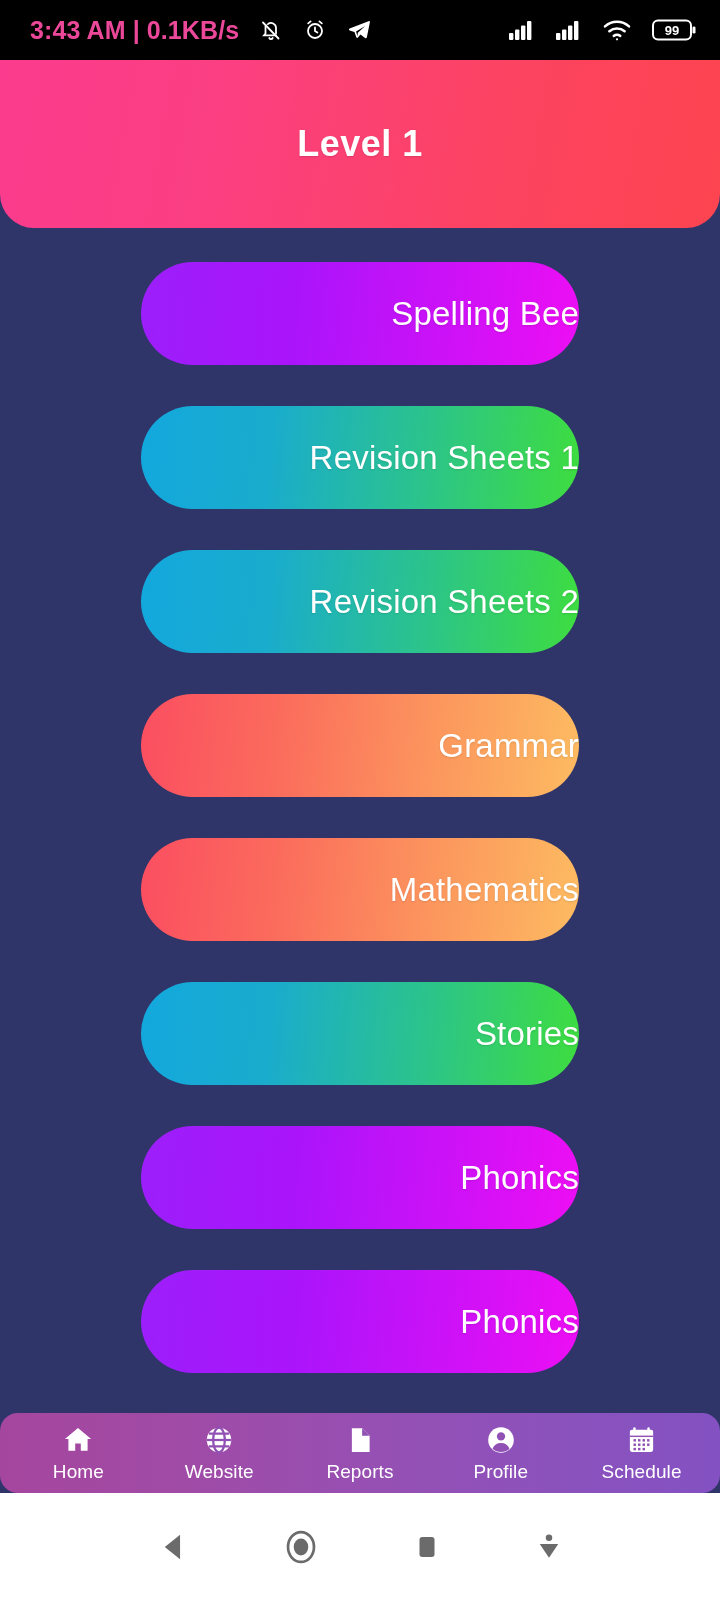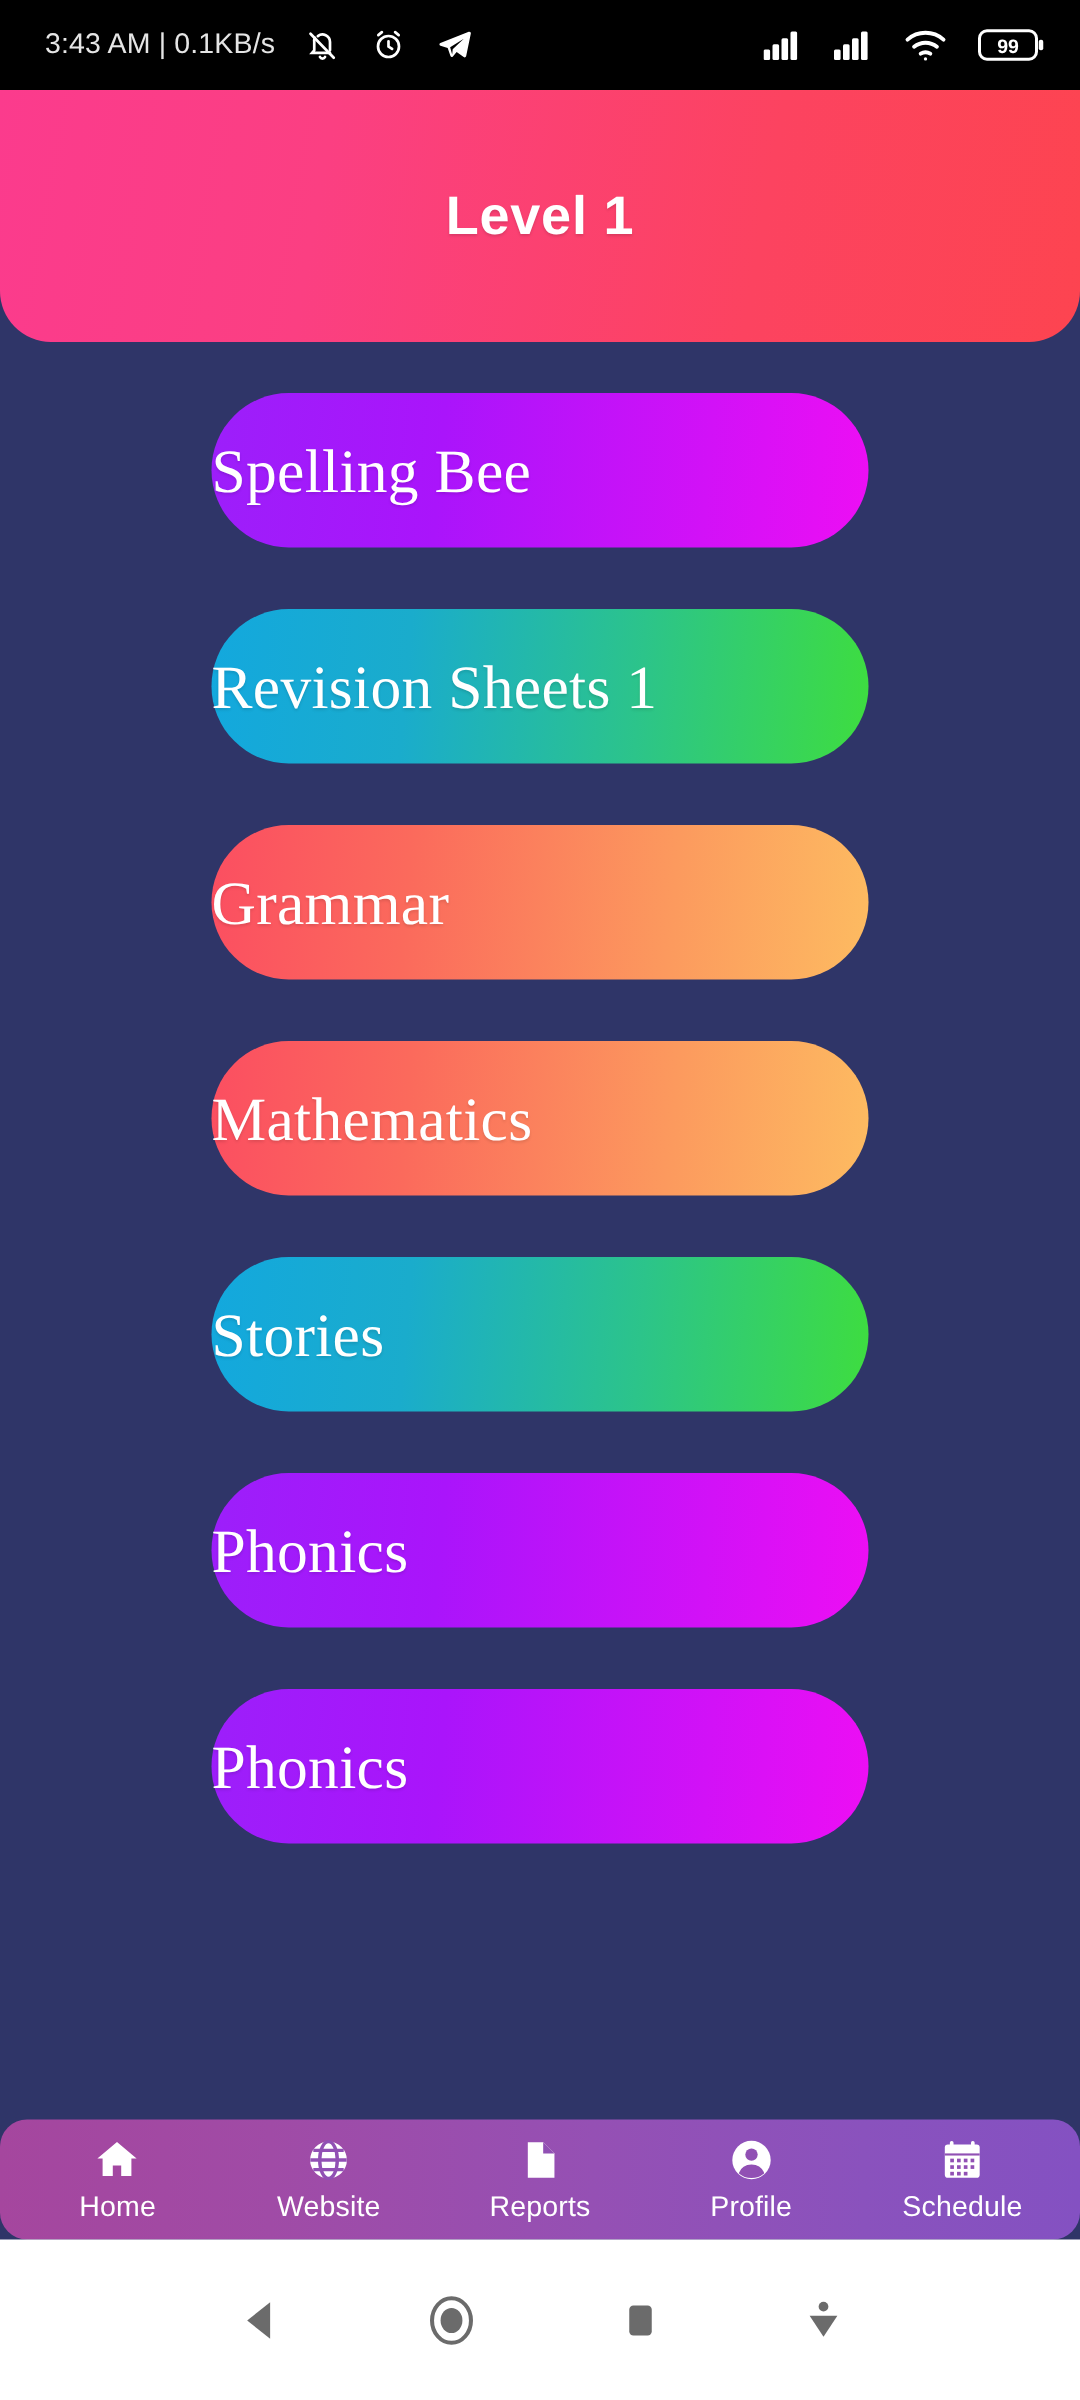--- a/index.html
+++ b/index.html
@@ -15,21 +15,21 @@
   .statusbar{
     height:60px; width:100%;
     background:#000;
     display:flex; align-items:center;
     justify-content:space-between;
     padding:0 24px 0 30px;
     position:relative; z-index:40;
   }
   .sb-left{ display:flex; align-items:center; gap:9px; }
   .sb-time{
-    color:#e5e5e5; font-size:19px; font-weight:400;
+    color:#ec4899; font-size:25px; font-weight:700;
     letter-spacing:0.1px; white-space:nowrap;
   }
   .sb-right{ display:flex; align-items:center; gap:10px; }
   .sb-icon{ display:flex; align-items:center; justify-content:center;padding-left:11px; }
 
   
   .header{
     height:168px; width:100%;
     background:linear-gradient(100deg,#fb3b8d 0%,#fb3f82 30%,#fc4360 70%,#fd4450 100%);
     border-bottom-left-radius:34px;
@@ -49,29 +49,28 @@
     top:228px; left:0; right:0; bottom:187px;
     padding:34px 141px 0 141px;
     display:flex; flex-direction:column;
     gap:41px;
     overflow:hidden;
   }
   .tile{
     height:103px;
     min-height:103px;
     border-radius:52px;
-    display:flex; align-items:center; justify-content:flex-start;
+    display:flex; align-items:center; justify-content:flex-end;
     color:#fff;
-    font-size:41px;
+    font-size:33px;
     font-weight:400;
     letter-spacing:0.2px;
     text-shadow:0 1px 2px rgba(0,0,0,.12);
     cursor:pointer;
     user-select:none;
-    font-family:Liberation Serif, serif;
   }
   .g-purple { background:linear-gradient(95deg,#9c1ffa 0%,#aa14fb 35%,#d211f7 75%,#ed0ef4 100%); }
   .g-green  { background:linear-gradient(95deg,#13a8de 0%,#1aaccc 30%,#2cc48a 65%,#3edd3f 100%); }
   .g-orange { background:linear-gradient(95deg,#fb4e61 0%,#fb6a5c 30%,#fc9a5e 70%,#fdbb61 100%); }
 
   
   .appnav{
     position:absolute;
     left:0; right:0;
     bottom:107px;
@@ -168,20 +167,23 @@
 <div class="header">
   <div class="header-title">Level 1</div>
 </div>
 
 <div class="content">
   <div class="tile g-purple">
     <span>Spelling Bee</span>
   </div>
   <div class="tile g-green">
     <span>Revision Sheets 1</span>
+  </div>
+  <div class="tile g-green">
+    <span>Revision Sheets 2</span>
   </div>
   <div class="tile g-orange">
     <span>Grammar</span>
   </div>
   <div class="tile g-orange">
     <span>Mathematics</span>
   </div>
   <div class="tile g-green">
     <span>Stories</span>
   </div>

